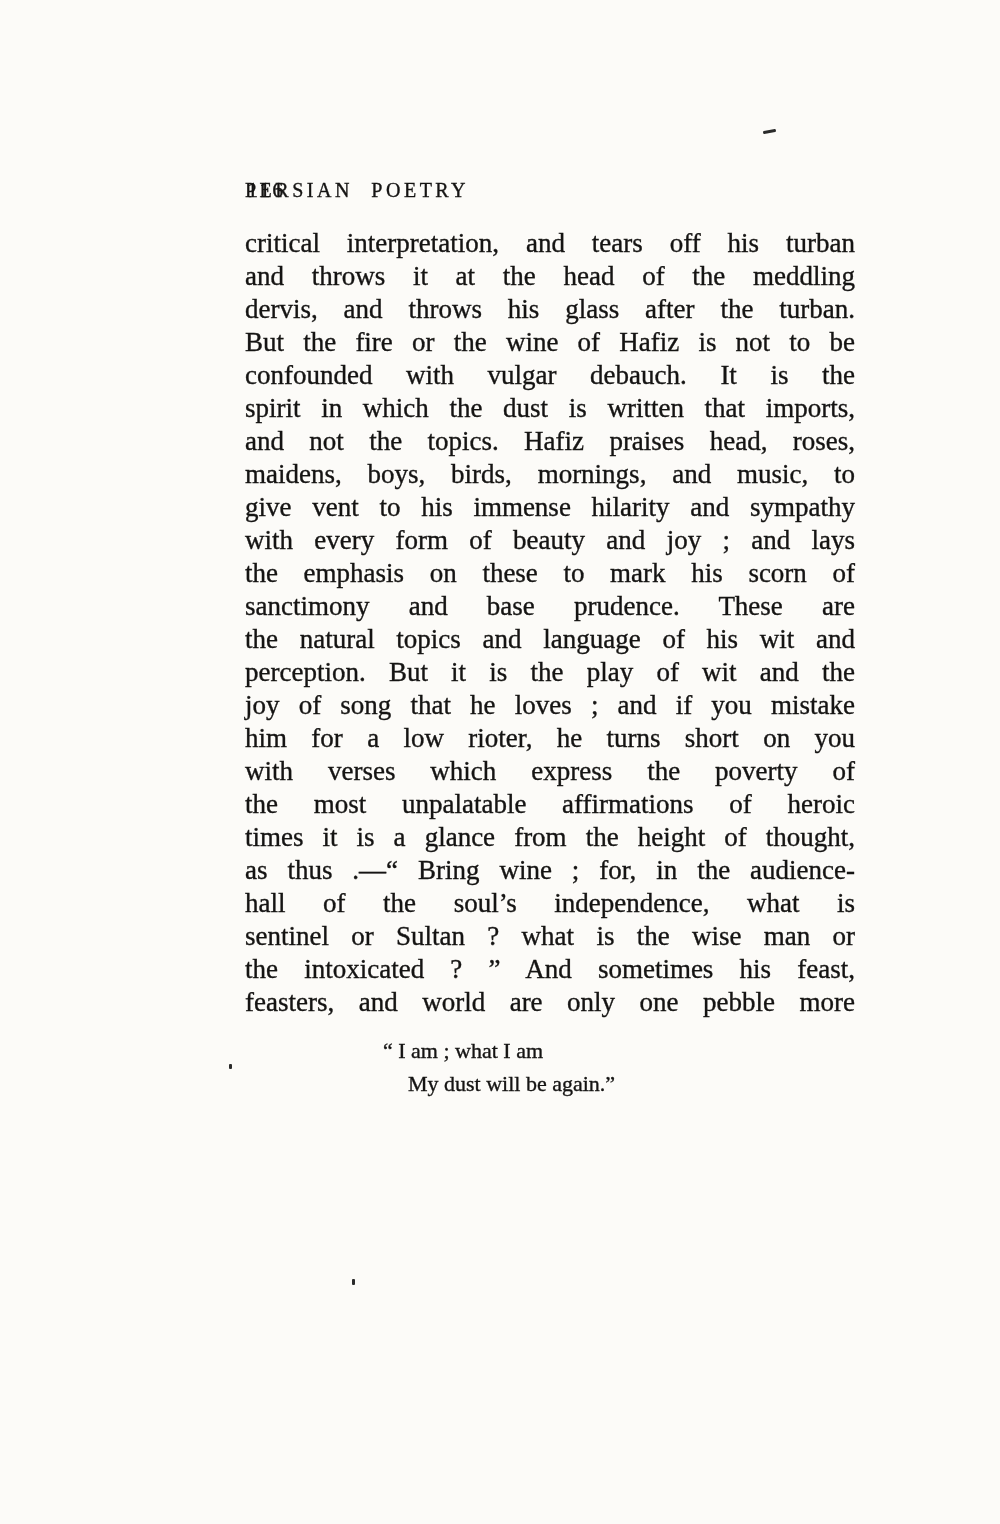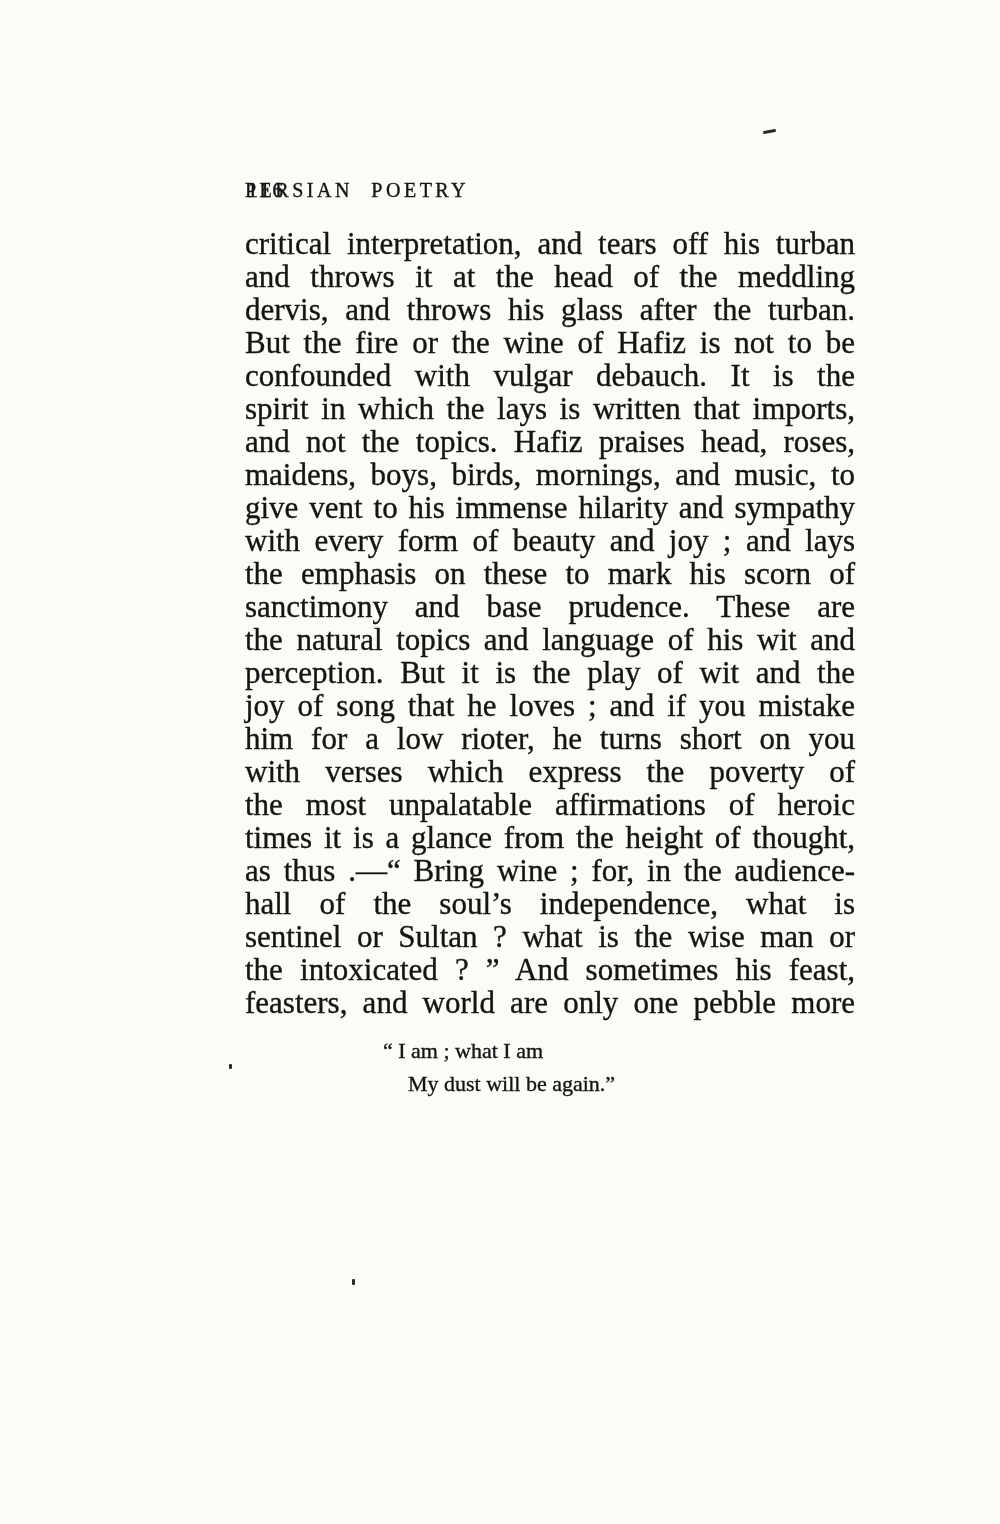--- a/index.html
+++ b/index.html
@@ -38,21 +38,21 @@
   }
   .running-title {
     display: block;
     text-align: left;
     font-size: 20px;
     letter-spacing: 3.5px;
     word-spacing: 10px;
   }
   .body-text {
     margin-top: 22px;
-    font-size: 31px;
+    font-size: 27px;
   }
   .body-text .line {
     height: 33px;
     line-height: 33px;
     text-align: justify;
     text-align-last: justify;
     text-justify: inter-word;
     white-space: nowrap;
     overflow: visible;
   }
@@ -109,21 +109,21 @@
       <span class="page-number">116</span>
       <span class="running-title">PERSIAN POETRY</span>
     </header>
 
     <div class="body-text">
         <div class="line">critical interpretation, and tears off his turban</div>
         <div class="line">and throws it at the head of the meddling</div>
         <div class="line">dervis, and throws his glass after the turban.</div>
         <div class="line">But the fire or the wine of Hafiz is not to be</div>
         <div class="line">confounded with vulgar debauch.  It is the</div>
-        <div class="line">spirit in which the lays is written that imports,</div>
+        <div class="line">spirit in which the dust is written that imports,</div>
         <div class="line">and not the topics.  Hafiz praises head, roses,</div>
         <div class="line">maidens, boys, birds, mornings, and music, to</div>
         <div class="line">give vent to his immense hilarity and sympathy</div>
         <div class="line">with every form of beauty and joy ; and lays</div>
         <div class="line">the emphasis on these to mark his scorn of</div>
         <div class="line">sanctimony and base prudence.  These are</div>
         <div class="line">the natural topics and language of his wit and</div>
         <div class="line">perception.  But it is the play of wit and the</div>
         <div class="line">joy of song that he loves ; and if you mistake</div>
         <div class="line">him for a low rioter, he turns short on you</div>

